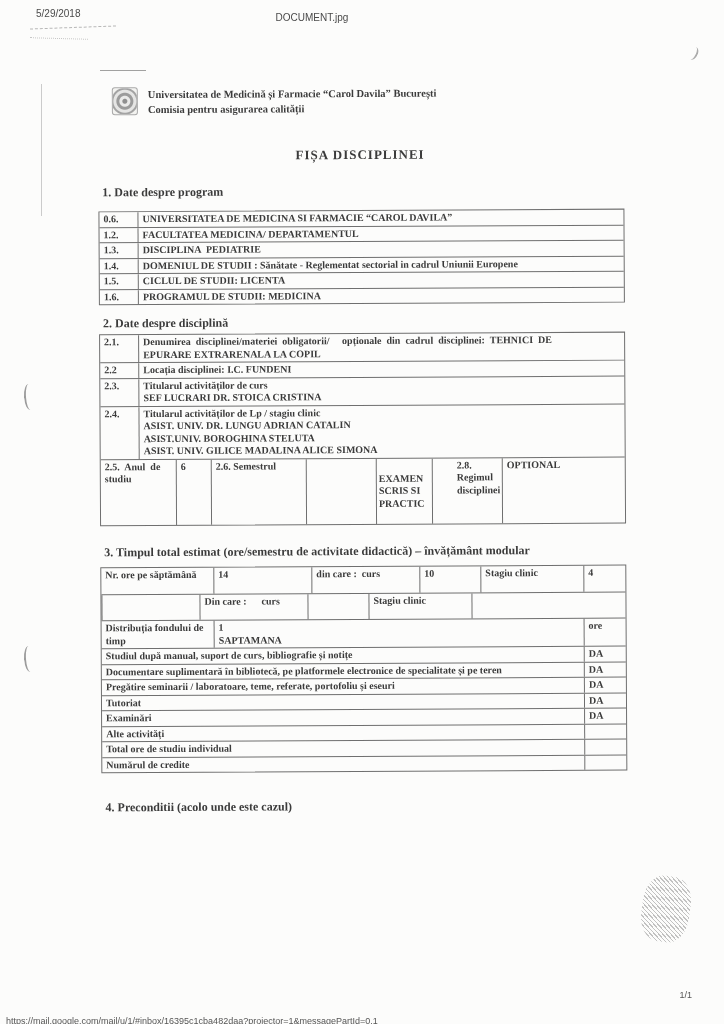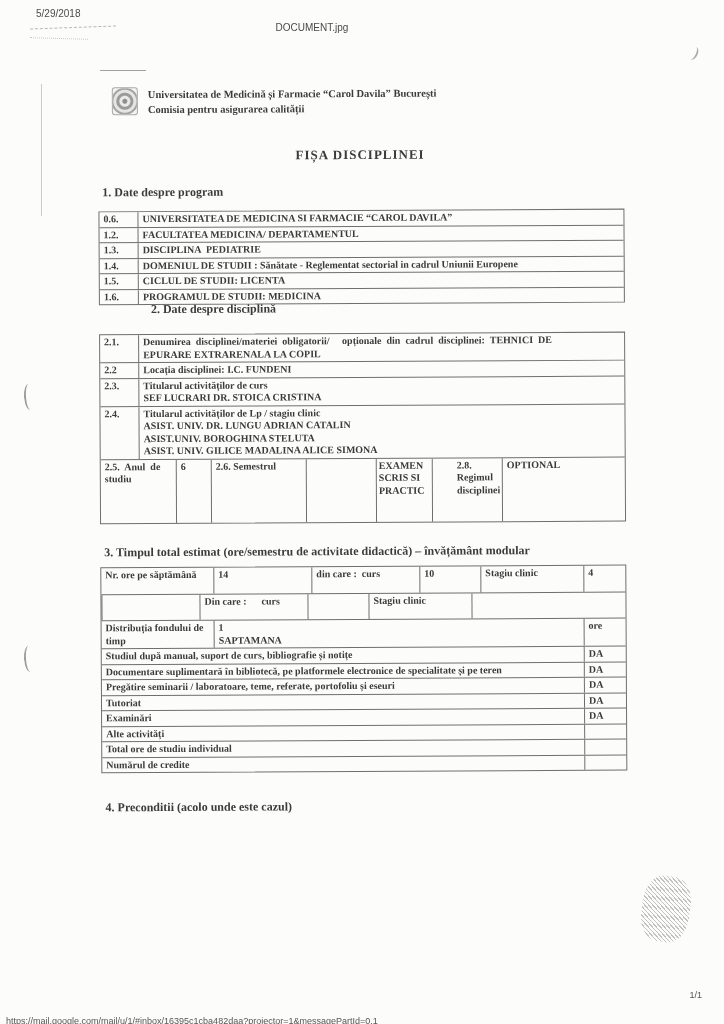--- a/index.html
+++ b/index.html
@@ -6,54 +6,54 @@
   html,body { width:724px; height:1024px; background:#ffffff; }
   .page {
     position:relative; width:724px; height:1024px;
     background:#fcfcfb; overflow:hidden;
     font-family:"Liberation Serif", serif; color:#3b3b3b;text-decoration:underline;
   }
   
   .print-header { position:absolute; top:8px; left:0; width:724px;
     font-family:"Liberation Sans", sans-serif; font-size:10px; color:#4a4a4a; }
   .ph-date { position:absolute; left:36px; top:0; }
-  .ph-file { position:absolute; left:0; width:624px; text-align:center; top:14px; }
+  .ph-file { position:absolute; left:0; width:624px; text-align:center; top:4px; }
   .print-footer { position:absolute; top:990px; left:0; width:724px;
     font-family:"Liberation Sans", sans-serif; font-size:9px; color:#555; }
   .pf-url { position:absolute; left:6px; top:0;margin-top:26px; }
-  .pf-page { position:absolute; right:22px; top:0;margin-left:40px; }
+  .pf-page { position:absolute; right:32px; top:0;margin-left:40px; }
 
   
   .doc { position:absolute; inset:0; transform:rotate(-0.3deg); }
 
   .uni-header { position:absolute; top:86px; left:114px; display:flex; gap:10px; align-items:flex-start; }
   .logo { width:26px; height:28px; border:1px solid #9a9a9a; border-radius:3px; opacity:.85;
     background: radial-gradient(circle at 50% 50%, #7d7d7d 0 2px, #e8e8e6 3px 5px, #8b8b8b 6px 8px, #e2e2e0 9px 11px, #949494 12px 13px, #f2f2ef 14px); }
   .uni-text { font-size:10.5px; font-weight:bold; line-height:1.45; }
 
   .doc-title { position:absolute; top:147px; left:0; width:724px; text-align:center;
     font-size:13px; font-weight:bold; letter-spacing:1px; }
 
   .sec-heading { position:absolute; left:104px; font-size:12px; font-weight:bold; }
-  .sh1 { top:184px; } .sh2 { top:301px;margin-left:48px; } .sh3 { top:544px; } .sh4 { top:799px; }
+  .sh1 { top:184px; } .sh2 { top:315px; } .sh3 { top:544px; } .sh4 { top:799px; }
 
   .tbl { position:absolute; left:100px; width:526px; border:1px solid #6f6f6f;
     font-size:10px; font-weight:bold; line-height:1.25; }
   .t1 { top:210px; } .t2 { top:333px; } .t3 { top:566px; }
   .trow { display:flex; border-top:1px solid #6f6f6f; }
   .trow:first-child { border-top:none; }
   .cell { padding:1px 4px; white-space:pre-wrap; overflow:hidden; }
   .bl { border-left:1px solid #6f6f6f; }
 
   .numcol { width:38px; flex:0 0 38px; }
   .txtcol { flex:1; border-left:1px solid #6f6f6f; }
 
   
   .w75{flex:0 0 75px;} .w35{flex:0 0 35px;} .w95{flex:0 0 95px;} .w70{flex:0 0 70px;padding-left:24px;}
-  .w62{flex:0 0 62px;} .w56{flex:0 0 56px; padding:1px 2px;} .grow{flex:1;}
+  .w62{flex:0 0 62px;} .w56{flex:0 0 56px; padding:14px 2px;} .grow{flex:1;}
   .r25 { min-height:64px; }
 
   
   .w112{flex:0 0 112px;} .w98{flex:0 0 98px;} .w108{flex:0 0 108px;}
   .w61{flex:0 0 61px;} .w103{flex:0 0 103px;} .w42{flex:0 0 42px;}
   .h26 { min-height:26px; }
   .h14 { min-height:14px; }
 
   
   .art { position:absolute; pointer-events:none; }

